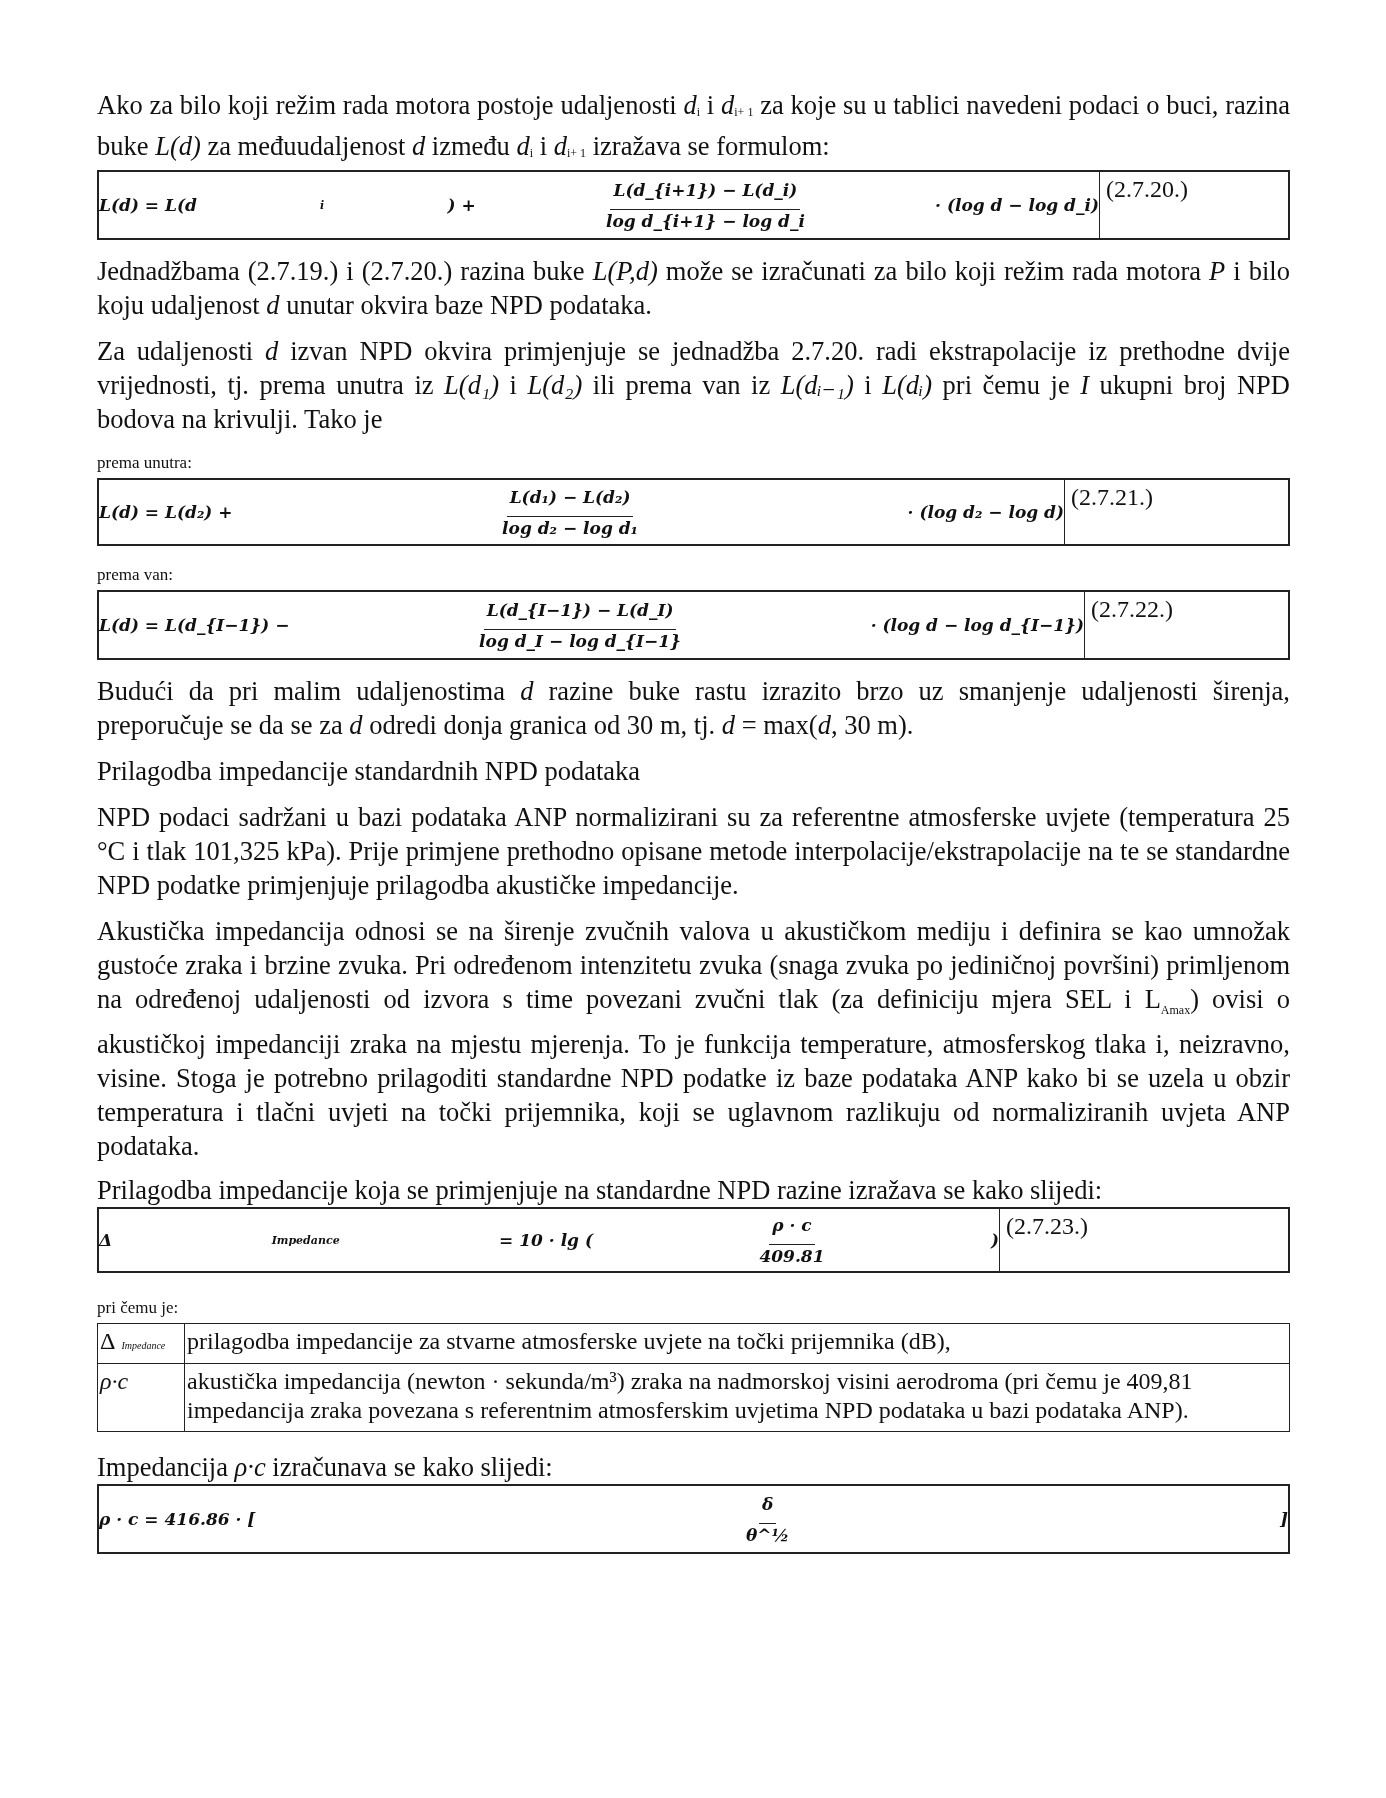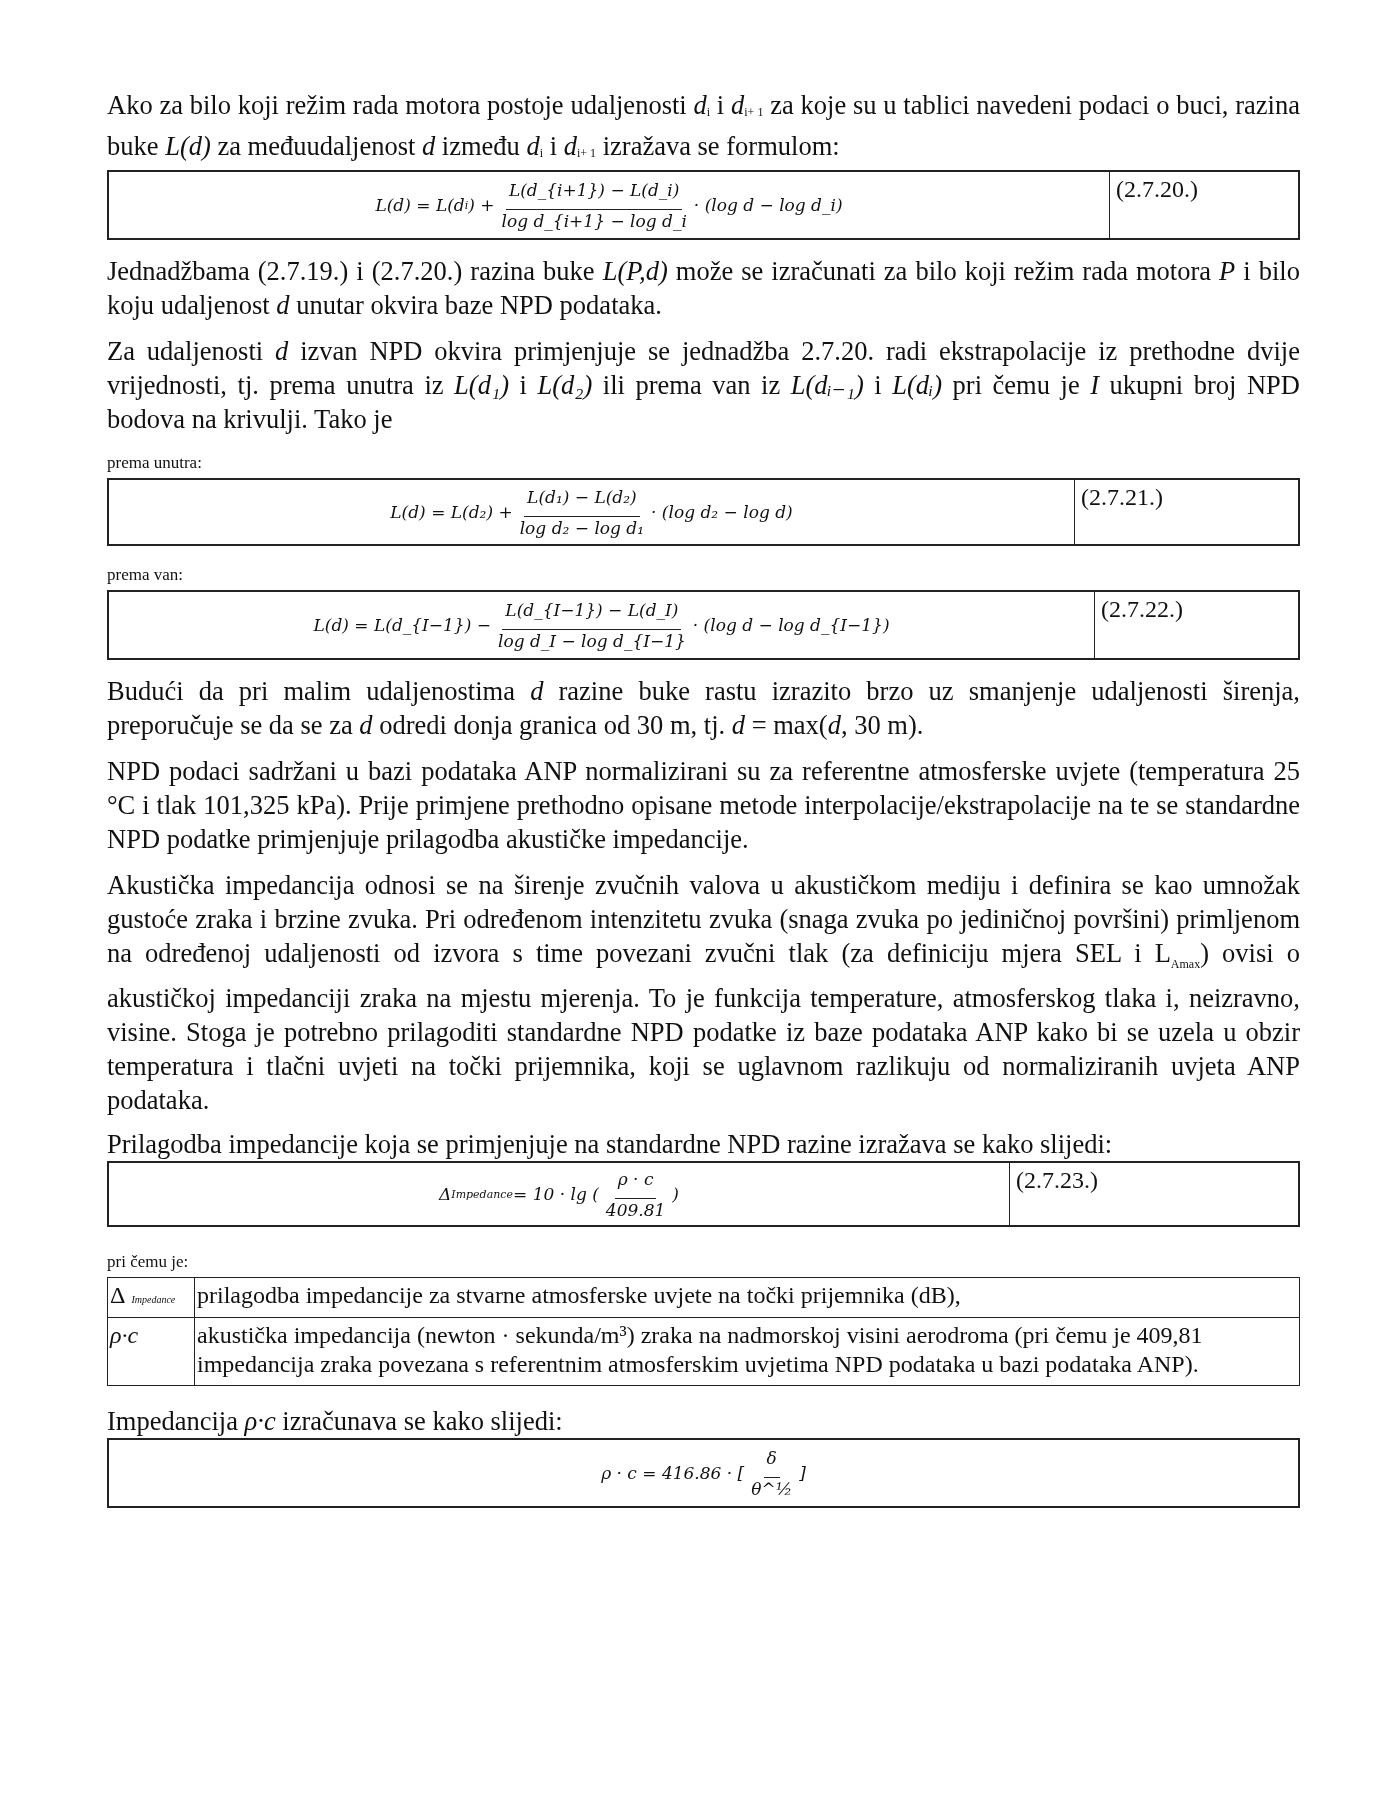--- a/index.html
+++ b/index.html
@@ -1,25 +1,25 @@
 <!DOCTYPE html>
 <html><head>
 <meta charset="utf-8">
 <style>
   html, body { margin: 0; padding: 0; background: #ffffff; }
   body { width: 1386px; height: 1798px; position: relative; overflow: hidden;
          font-family: "Liberation Serif", "DejaVu Serif", serif; color: #111; }
-  .page { position: absolute; left: 107px; top: 88px; width: 1193px; }
+  .page { position: absolute; left: 97px; top: 88px; width: 1193px; }
   p { margin: 0; font-size: 26.5px; line-height: 34px; text-align: justify; }
   .gap { margin-top: 12px; }
   i.v { font-style: italic; }
   sub.s { font-size: 12px; vertical-align: -2px; }
   .eqbox { display: flex; border: 2px solid #222; margin-top: 0; }
-  .eqbox .eq { flex: 1; display: flex; align-items: center; justify-content: center;
-               font-family: "DejaVu Serif", serif; font-style: italic; font-size: 17px; font-weight: normal; }
+  .eqbox .eq { flex: 1; display: flex; align-items: center; justify-content: space-between;
+               font-family: "DejaVu Serif", serif; font-style: italic; font-size: 17px; font-weight: bold; }
   .eqbox .num { border-left: 1.5px solid #222; font-size: 24px; padding: 4px 2px 0 6px; }
   .frac { display: inline-flex; flex-direction: column; align-items: center; vertical-align: middle; margin: 0 4px; }
   .frac .n { border-bottom: 1.5px solid #222; padding: 0 3px 9px; }
   .frac .d { padding: 1px 3px 0; }
   .eq sub { font-size: 11px; }
   .label { font-size: 17px; line-height: 30px; margin-top: 10px; }
   table.defs { border-collapse: collapse; width: 100%; }
   table.defs td { border: 1.5px solid #222; font-size: 24px; line-height: 29px; vertical-align: top; padding: 3px 2px; }
   table.defs td.sym { width: 82px; font-style: italic; }
   .tiny { font-size: 10px; font-style: italic; }
@@ -78,20 +78,21 @@
         </span>
       <span>· (log d − log d_{I−1})</span>
     </div>
     <div class="num" style="width:195px">(2.7.22.)</div>
   </div>
 
   <p class="gap" style="margin-top:14px">
     <span>Budući da pri malim udaljenostima </span><i class="v">d</i><span> razine buke rastu izrazito brzo uz smanjenje udaljenosti širenja, preporučuje se da se za </span><i class="v">d</i><span> odredi donja granica od 30 m, tj. </span><i class="v">d</i><span> = max(</span><i class="v">d</i><span>, 30 m).</span>
   </p>
 
+  <p class="gap">Prilagodba impedancije standardnih NPD podataka</p>
 
   <p class="gap">NPD podaci sadržani u bazi podataka ANP normalizirani su za referentne atmosferske uvjete (temperatura 25 °C i tlak 101,325 kPa). Prije primjene prethodno opisane metode interpolacije/ekstrapolacije na te se standardne NPD podatke primjenjuje prilagodba akustičke impedancije.</p>
 
   <p class="gap">
     <span>Akustička impedancija odnosi se na širenje zvučnih valova u akustičkom mediju i definira se kao umnožak gustoće zraka i brzine zvuka. Pri određenom intenzitetu zvuka (snaga zvuka po jediničnoj površini) primljenom na određenoj udaljenosti od izvora s time povezani zvučni tlak (za definiciju mjera SEL i L</span><sub style="font-size:12px">Amax</sub><span>) ovisi o akustičkoj impedanciji zraka na mjestu mjerenja. To je funkcija temperature, atmosferskog tlaka i, neizravno, visine. Stoga je potrebno prilagoditi standardne NPD podatke iz baze podataka ANP kako bi se uzela u obzir temperatura i tlačni uvjeti na točki prijemnika, koji se uglavnom razlikuju od normaliziranih uvjeta ANP podataka.</span>
   </p>
 
   <p class="gap" style="margin-top:10px">Prilagodba impedancije koja se primjenjuje na standardne NPD razine izražava se kako slijedi:</p>
   <div class="eqbox" style="height:62px">
     <div class="eq">

